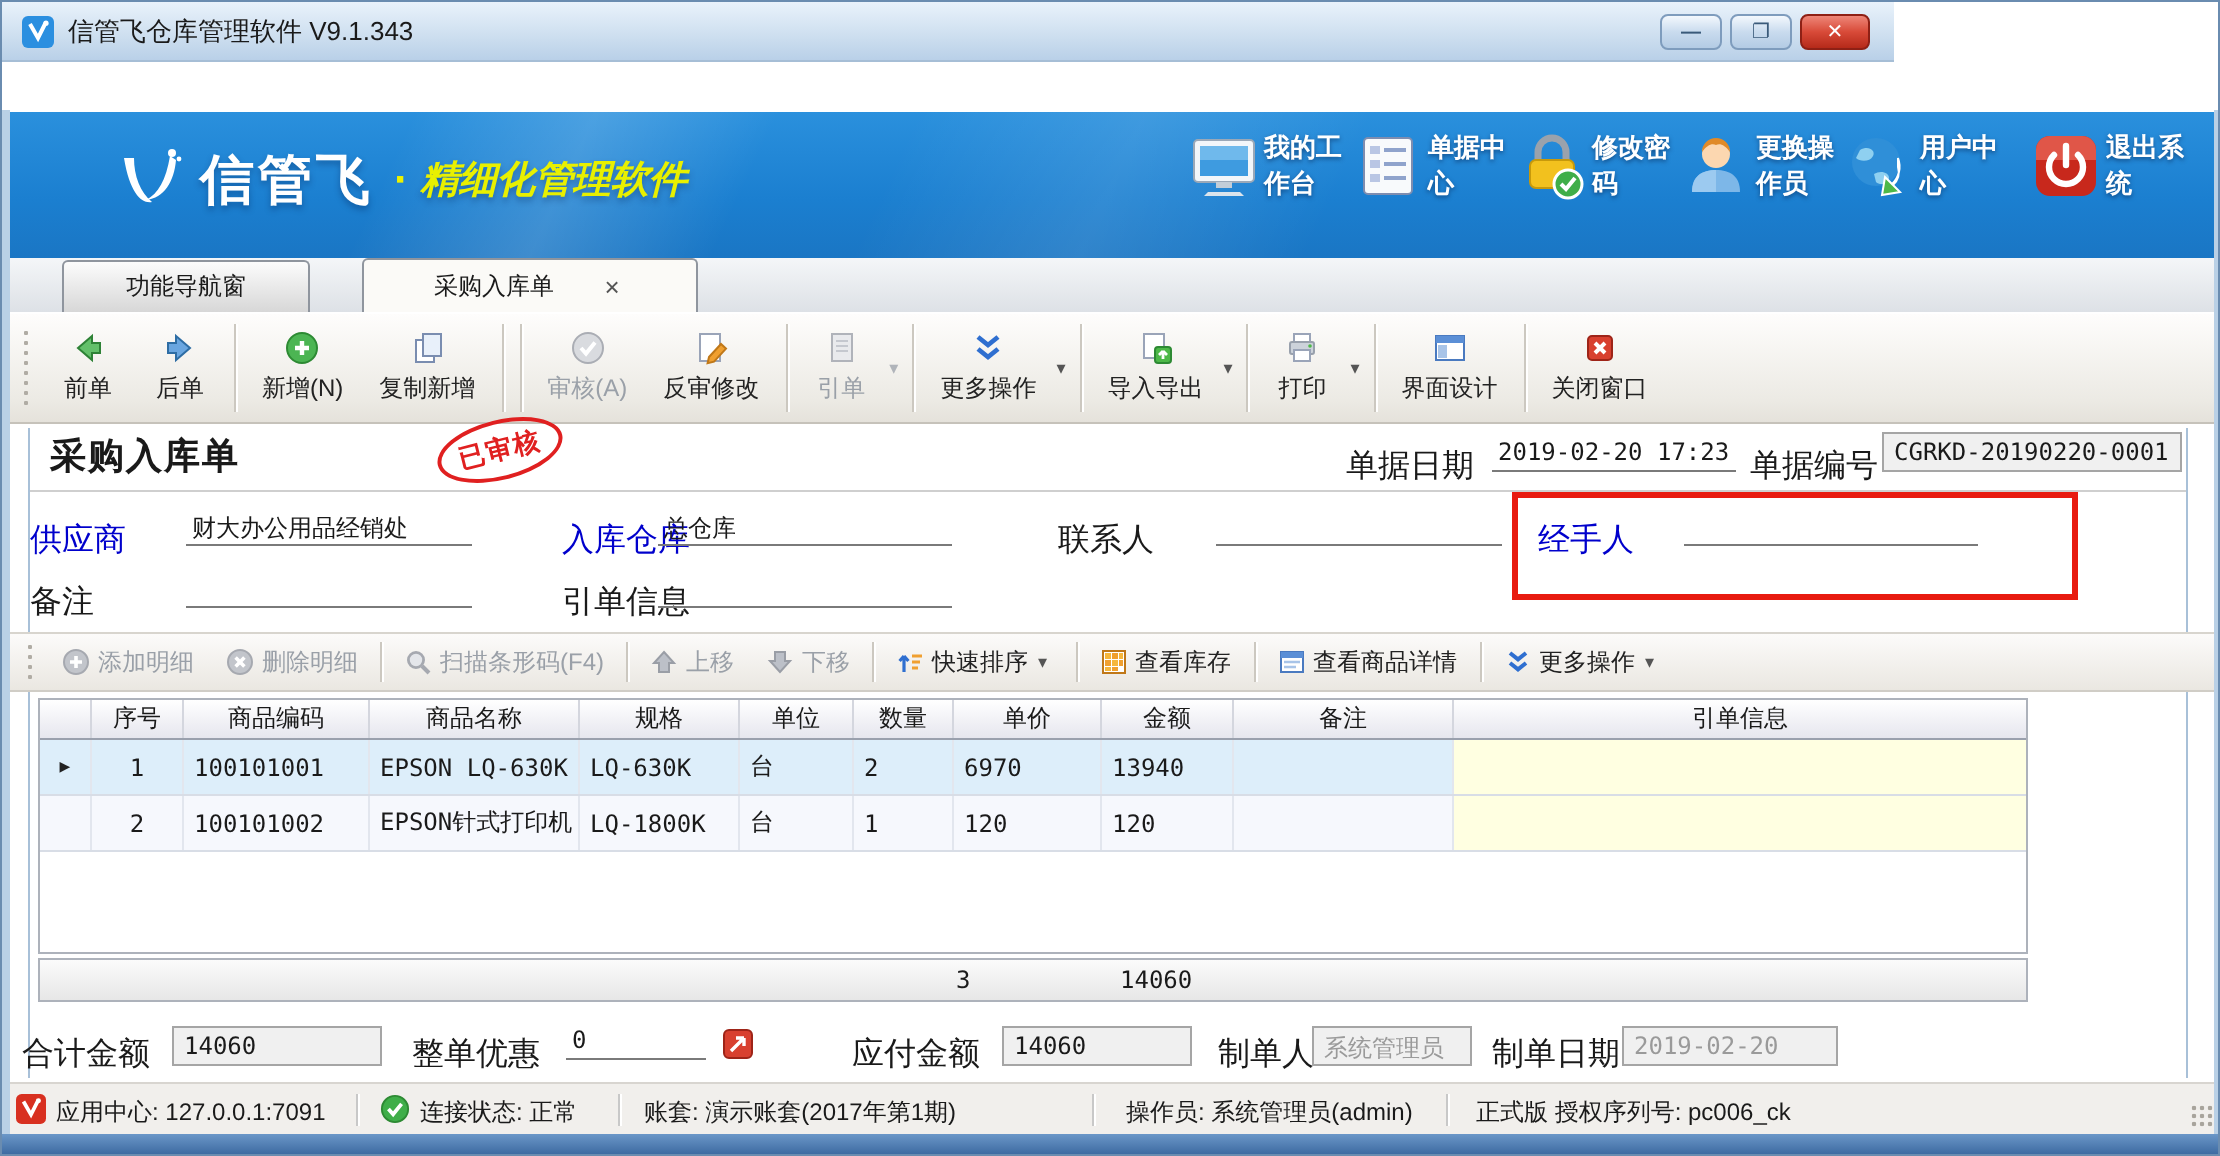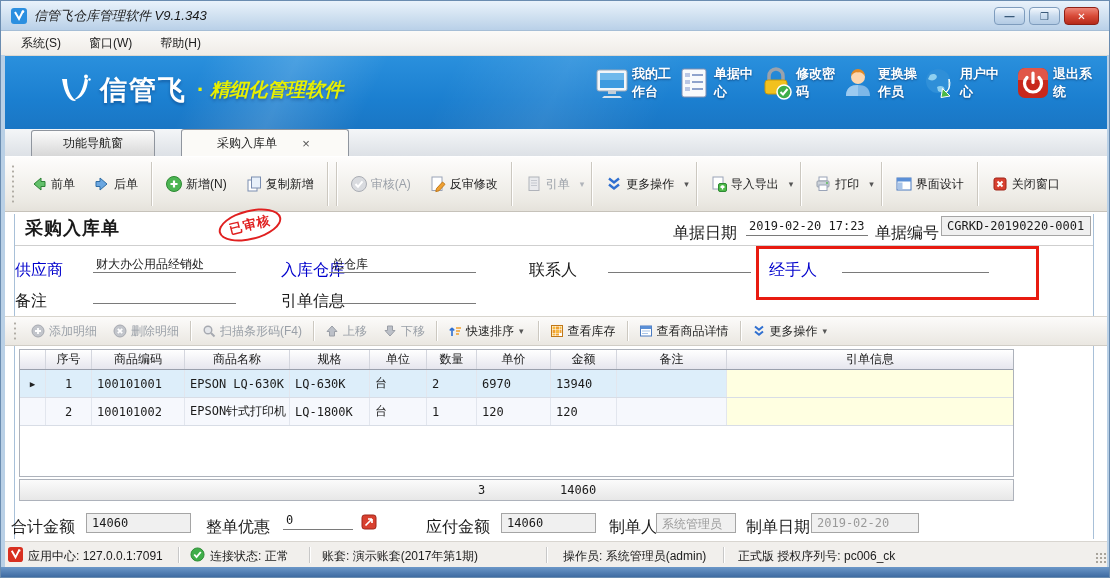--- a/index.html
+++ b/index.html
@@ -4,23 +4,23 @@
 <style>
   * { margin:0; padding:0; box-sizing:border-box; }
   html,body { background:#8a8a8a; }
   .window {
     position:relative; width:1110px; height:578px; overflow:hidden;
     font-family:"Liberation Sans","DejaVu Sans",sans-serif; font-size:12px; color:#1a1a1a;
     background:#fff; border:1px solid #6a8cb0;
   }
 
   
-  .titlebar { position:absolute; left:0; top:0; width:1110px; height:30px;
+  .titlebar { position:absolute; left:0; top:0; width:946px; height:30px;
     background:linear-gradient(#e9f2fb, #cfe0f0 55%, #b9d0e8); border-bottom:1px solid #a6bed6;
-    display:flex; align-items:center; padding-left:10px;font-style:italic; }
+    display:flex; align-items:center; padding-left:10px; }
   .titlebar .ttl { font-size:13px; margin-left:7px; }
   .win-controls { position:absolute; right:12px; top:6px; display:flex; gap:4px; }
   .win-btn { width:31px; height:18px; border:1px solid #7e9cbd; border-radius:4px;
     background:linear-gradient(#f3f8fd,#c9dbee 50%,#b3cbe4); display:flex; align-items:center; justify-content:center;
     font-size:10px; color:#3a5a7a; font-weight:bold; }
   .win-btn.close { background:linear-gradient(#ee8678,#d84a38 50%,#b52a1a); border-color:#8e2015; color:#fff; width:35px; }
 
   
   .menubar { position:absolute; left:0; top:30px; width:1110px; height:25px;
     background:linear-gradient(#fbfaf8,#efece7); border-bottom:1px solid #ddd9d2;
@@ -49,21 +49,21 @@
   .tab.active { left:180px; width:168px; background:#fbfaf7; height:27px; }
   .tab-close { margin-left:22px; width:14px; height:14px; display:flex; align-items:center; justify-content:center;
     color:#555; font-size:13px; line-height:1; }
 
   
   .toolbar { position:absolute; left:0; top:155px; width:1110px; height:56px;
     background:linear-gradient(#fefdfc,#eceae4 80%,#e5e2db); border-top:1px solid #fff; border-bottom:1px solid #c6c2ba;
     display:flex; align-items:center; padding-left:8px; }
   .grip { width:4px; height:40px; margin:0 6px 0 2px;
     background-image:radial-gradient(circle, #b0aca4 1px, transparent 1.2px); background-size:4px 5px; background-repeat:repeat-y; }
-  .tb-btn { display:flex; flex-direction:row; align-items:center; justify-content:center; gap:3px;
+  .tb-btn { display:flex; flex-direction:column; align-items:center; justify-content:center; gap:3px;
     padding:2px 8px; min-width:46px; height:50px; font-size:12px; color:#222; border:1px solid transparent; border-radius:3px; }
   .tb-btn.disabled { color:#9aa0a8; }
   .tb-group { display:flex; align-items:center; }
   .dd { font-size:9px; color:#555; margin:0 3px 0 1px; }
   .dd.disabled { color:#b0b4ba; }
   .tb-sep { width:1px; height:44px; background:#ccc8c0; box-shadow:1px 0 0 #fff; margin:0 4px; }
 
   
   .content { position:absolute; left:0; top:211px; width:1110px; height:329px; background:#fff; }
   .mdi-line { position:absolute; top:2px; width:1px; height:325px; background:#a8c0d8; }
@@ -142,25 +142,20 @@
         </div>
       <div class="win-btn">
           <span>❐</span>
         </div>
       <div class="win-btn close">
           <span>✕</span>
         </div>
     </div>
   </div>
 
-  <div class="menubar">
-    <span class="menu-item">系统(S)</span>
-    <span class="menu-item">窗口(W)</span>
-    <span class="menu-item">帮助(H)</span>
-  </div>
 
   <div class="banner">
     <div class="brand">
       <span class="icon">
         <svg width="36" height="36" viewBox="0 0 36 36">
             <path d="M6 7 C9 25 15 30 20 29 C14 24 11 16 11 7 Z" fill="#fff"></path>
             <path d="M29 6 C27 18 23 25 17 28 C26 27 31 19 32 8 Z" fill="#fff"></path>
             <circle cx="30" cy="4.5" r="2" fill="#fff"></circle>
             <circle cx="33.5" cy="7.5" r="1.2" fill="#fff"></circle>
           </svg>

